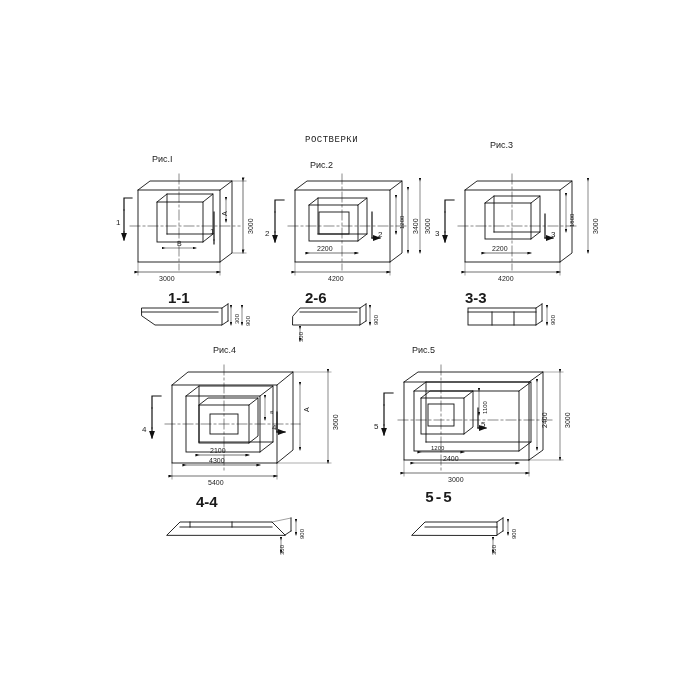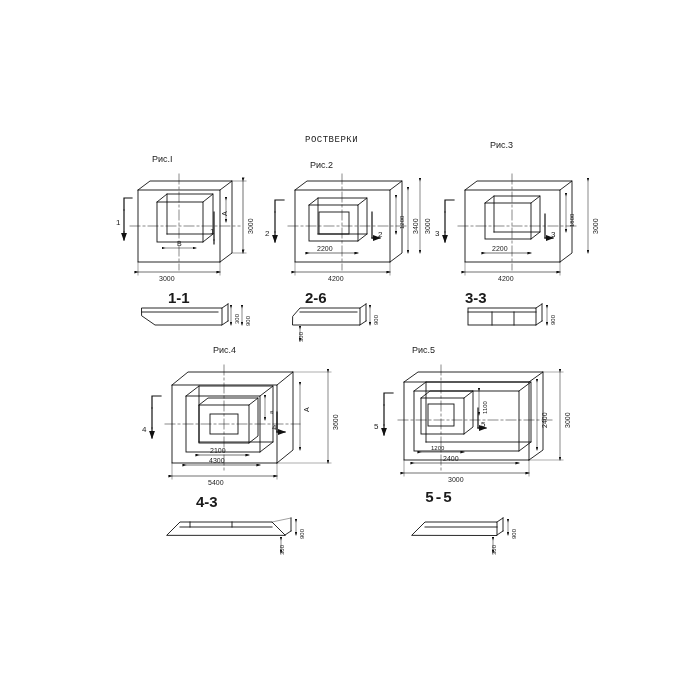--- a/index.html
+++ b/index.html
@@ -285,21 +285,21 @@
 
 <div class="lbl t-fig" style="left:140px; top:155px;padding-left:12px;">Рис.I</div>
 <div class="lbl t-fig" style="left:310px; top:155px;margin-top:6px;">Рис.2</div>
 <div class="lbl t-fig" style="left:490px; top:141px;">Рис.3</div>
 <div class="lbl t-fig" style="left:213px; top:346px;">Рис.4</div>
 <div class="lbl t-fig" style="left:412px; top:346px;">Рис.5</div>
 
 <div class="lbl t-sec" style="left:168px; top:290px;">1-1</div>
 <div class="lbl t-sec" style="left:305px; top:290px;">2-6</div>
 <div class="lbl t-sec" style="left:465px; top:290px;">3-3</div>
-<div class="lbl t-sec" style="left:196px; top:494px;">4-3</div>
+<div class="lbl t-sec" style="left:196px; top:494px;">4-4</div>
 <div class="lbl t-sec" style="left:425px; top:491px;font-family:Liberation Mono, monospace;">5-5</div>
 
 <div class="lbl t-mark" style="left:116px; top:219px;">1</div>
 <div class="lbl t-mark" style="left:210px; top:228px;">1</div>
 <div class="lbl t-mark" style="left:265px; top:230px;">2</div>
 <div class="lbl t-mark" style="left:378px; top:231px;">2</div>
 <div class="lbl t-mark" style="left:435px; top:230px;">3</div>
 <div class="lbl t-mark" style="left:551px; top:231px;">3</div>
 <div class="lbl t-mark" style="left:142px; top:426px;">4</div>
 <div class="lbl t-mark" style="left:272px; top:424px;">4</div>

